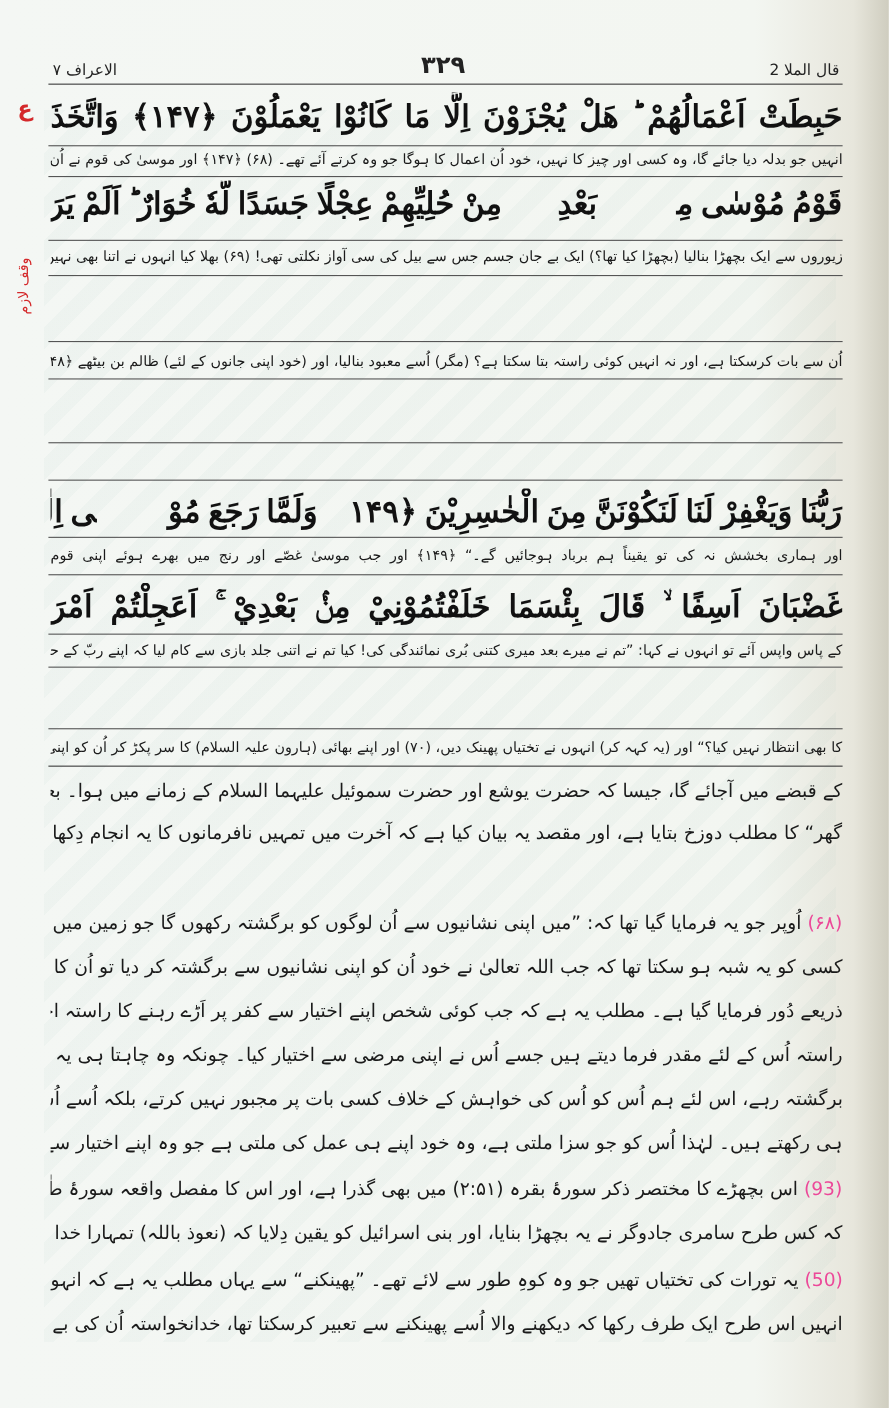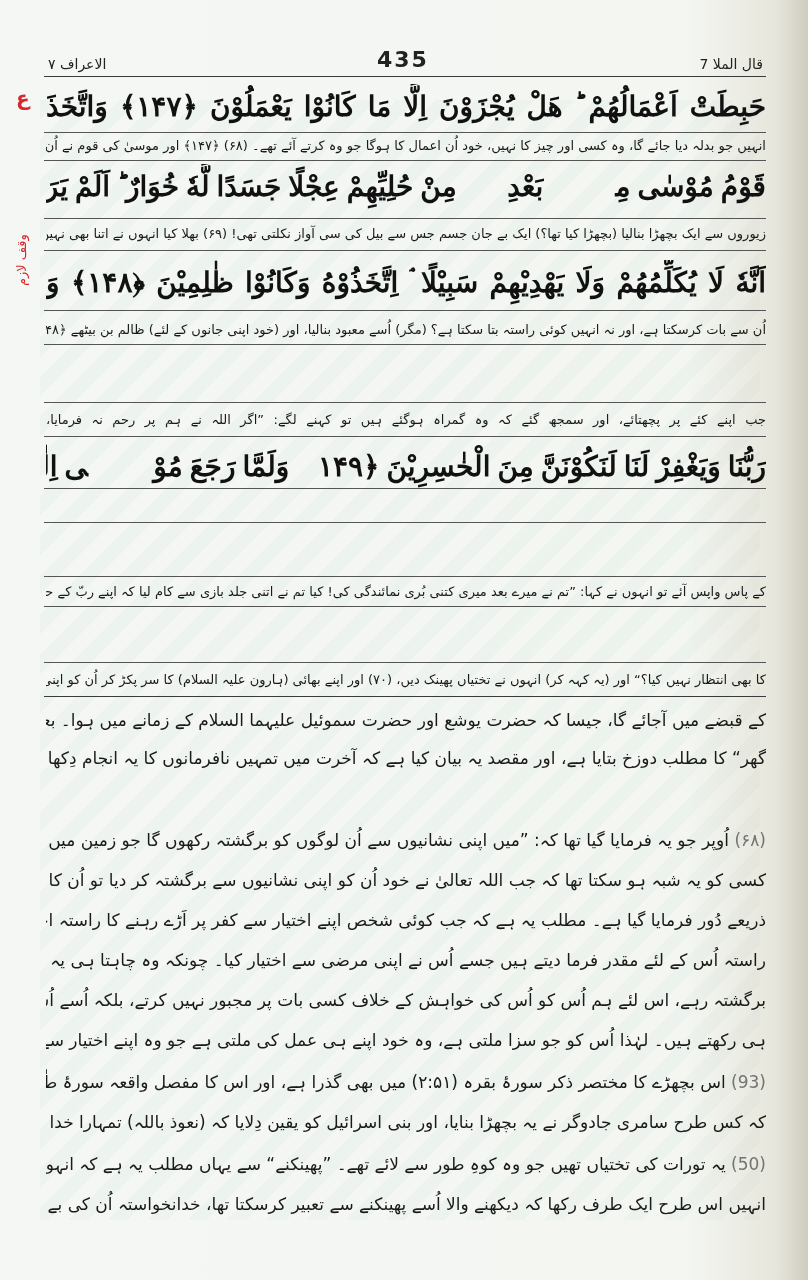--- a/index.html
+++ b/index.html
@@ -36,71 +36,71 @@
     font-family: "DejaVu Sans", sans-serif; font-size:13px;
     line-height:24px; white-space:nowrap; overflow:hidden; color:#1a1a1a;
   }
   .note-line {
     position:absolute; left:46px; width:720px; height:36px;
     direction:rtl; text-align:justify; text-align-last:justify;
     font-family: "DejaVu Sans", sans-serif; font-size:17px;
     line-height:36px; white-space:nowrap; overflow:hidden; color:#1a1a1a;
   }
   .note-line.last { text-align-last:right; }
-  .red { color:#737373; }
+  .red { color:#ec4899; }
   .margin-mark {
     position:absolute; color:#d4282a; font-size:20px; font-weight:bold;
   }
   .margin-vertical {
     position:absolute; left:14px; top:220px; width:20px; height:80px;
     color:#d4282a; font-size:13px; writing-mode:vertical-rl; transform:rotate(180deg);
     text-align:center;
   }
 </style>
 </head>
 <body>
 
 <div class="page">
   <div class="watermark"></div>
 
   <div class="header">
-    <span>قال الملا 7</span>
-    <span class="page-num">435</span>
+    <span>قال الملا 2</span>
+    <span class="page-num">۳۲۹</span>
     <span>الاعراف ۷</span>
   </div>
   <div class="rule" style="top:76px"></div>
 
   <div class="margin-mark" style="left:16px; top:86px;">
     <span>ع</span>
   </div>
   <div class="margin-vertical">وقف لازم</div>
 
   <div class="verse-line" style="top:84px">حَبِطَتْ اَعْمَالُهُمْ ؕ هَلْ يُجْزَوْنَ اِلَّا مَا كَانُوْا يَعْمَلُوْنَ ﴿۱۴۷﴾ وَاتَّخَذَ</div>
   <div class="rule thin" style="top:132px"></div>
   <div class="trans-line" style="top:134px">انہیں جو بدلہ دیا جائے گا، وہ کسی اور چیز کا نہیں، خود اُن اعمال کا ہوگا جو وہ کرتے آئے تھے۔ (۶۸) ﴿۱۴۷﴾ اور موسیٰ کی قوم نے اُن کے جانے کے بعد اپنے</div>
   <div class="rule thin" style="top:160px"></div>
 
   <div class="verse-line" style="top:164px">قَوْمُ مُوْسٰى مِنْۢ بَعْدِهٖ مِنْ حُلِيِّهِمْ عِجْلًا جَسَدًا لَّهٗ خُوَارٌ ؕ اَلَمْ يَرَوْا</div>
   <div class="rule thin" style="top:218px"></div>
   <div class="trans-line" style="top:222px">زیوروں سے ایک بچھڑا بنالیا (بچھڑا کیا تھا؟) ایک بے جان جسم جس سے بیل کی سی آواز نکلتی تھی! (۶۹) بھلا کیا انہوں نے اتنا بھی نہیں دیکھا کہ وہ نہ</div>
   <div class="rule thin" style="top:250px"></div>
 
-  <div class="verse-line" style="top:260px">اَنَّهٗ لَا يُكَلِّمُهُمْ وَلَا يَهْدِيْهِمْ سَبِيْلًا ۘ اِتَّخَذُوْهُ وَكَانُوْا ظٰلِمِيْنَ ﴿۱۴۸﴾ وَ</div>
   <div class="rule thin" style="top:310px"></div>
   <div class="trans-line" style="top:318px">اُن سے بات کرسکتا ہے، اور نہ انہیں کوئی راستہ بتا سکتا ہے؟ (مگر) اُسے معبود بنالیا، اور (خود اپنی جانوں کے لئے) ظالم بن بیٹھے ﴿۱۴۸﴾ اور</div>
   <div class="rule thin" style="top:344px"></div>
 
   <div class="rule thin" style="top:402px"></div>
-  <div class="trans-line" style="top:408px">جب اپنے کئے پر پچھتائے، اور سمجھ گئے کہ وہ گمراہ ہوگئے ہیں تو کہنے لگے: ”اگر اللہ نے ہم پر رحم نہ فرمایا،</div>
   <div class="rule thin" style="top:436px"></div>
 
   <div class="verse-line" style="top:444px">رَبُّنَا وَيَغْفِرْ لَنَا لَنَكُوْنَنَّ مِنَ الْخٰسِرِيْنَ ﴿۱۴۹﴾ وَلَمَّا رَجَعَ مُوْسٰۤى اِلٰى قَوْمِهٖ</div>
   <div class="rule thin" style="top:488px"></div>
+  <div class="trans-line" style="top:494px">اور ہماری بخشش نہ کی تو یقیناً ہم برباد ہوجائیں گے۔“ ﴿۱۴۹﴾ اور جب موسیٰ غصّے اور رنج میں بھرے ہوئے اپنی قوم</div>
   <div class="rule thin" style="top:522px"></div>
 
+  <div class="verse-line" style="top:530px">غَضْبَانَ اَسِفًا ۙ قَالَ بِئْسَمَا خَلَفْتُمُوْنِيْ مِنْۢ بَعْدِيْ ۚ اَعَجِلْتُمْ اَمْرَ</div>
   <div class="rule thin" style="top:576px"></div>
   <div class="trans-line" style="top:580px">کے پاس واپس آئے تو انہوں نے کہا: ”تم نے میرے بعد میری کتنی بُری نمائندگی کی! کیا تم نے اتنی جلد بازی سے کام لیا کہ اپنے ربّ کے حکم</div>
   <div class="rule thin" style="top:606px"></div>
 
   <div class="rule thin" style="top:662px"></div>
   <div class="trans-line" style="top:668px">کا بھی انتظار نہیں کیا؟“ اور (یہ کہہ کر) انہوں نے تختیاں پھینک دیں، (۷۰) اور اپنے بھائی (ہارون علیہ السلام) کا سر پکڑ کر اُن کو اپنی طرف کھینچنے</div>
   <div class="rule" style="top:696px"></div>
 
   <div class="note-line" style="top:702px">کے قبضے میں آجائے گا، جیسا کہ حضرت یوشع اور حضرت سموئیل علیہما السلام کے زمانے میں ہوا۔ بعض مفسرین نے ”نافرمانوں کے</div>
   <div class="note-line" style="top:740px">گھر“ کا مطلب دوزخ بتایا ہے، اور مقصد یہ بیان کیا ہے کہ آخرت میں تمہیں نافرمانوں کا یہ انجام دِکھا دیا جائے گا کہ جنہوں نے</div>

